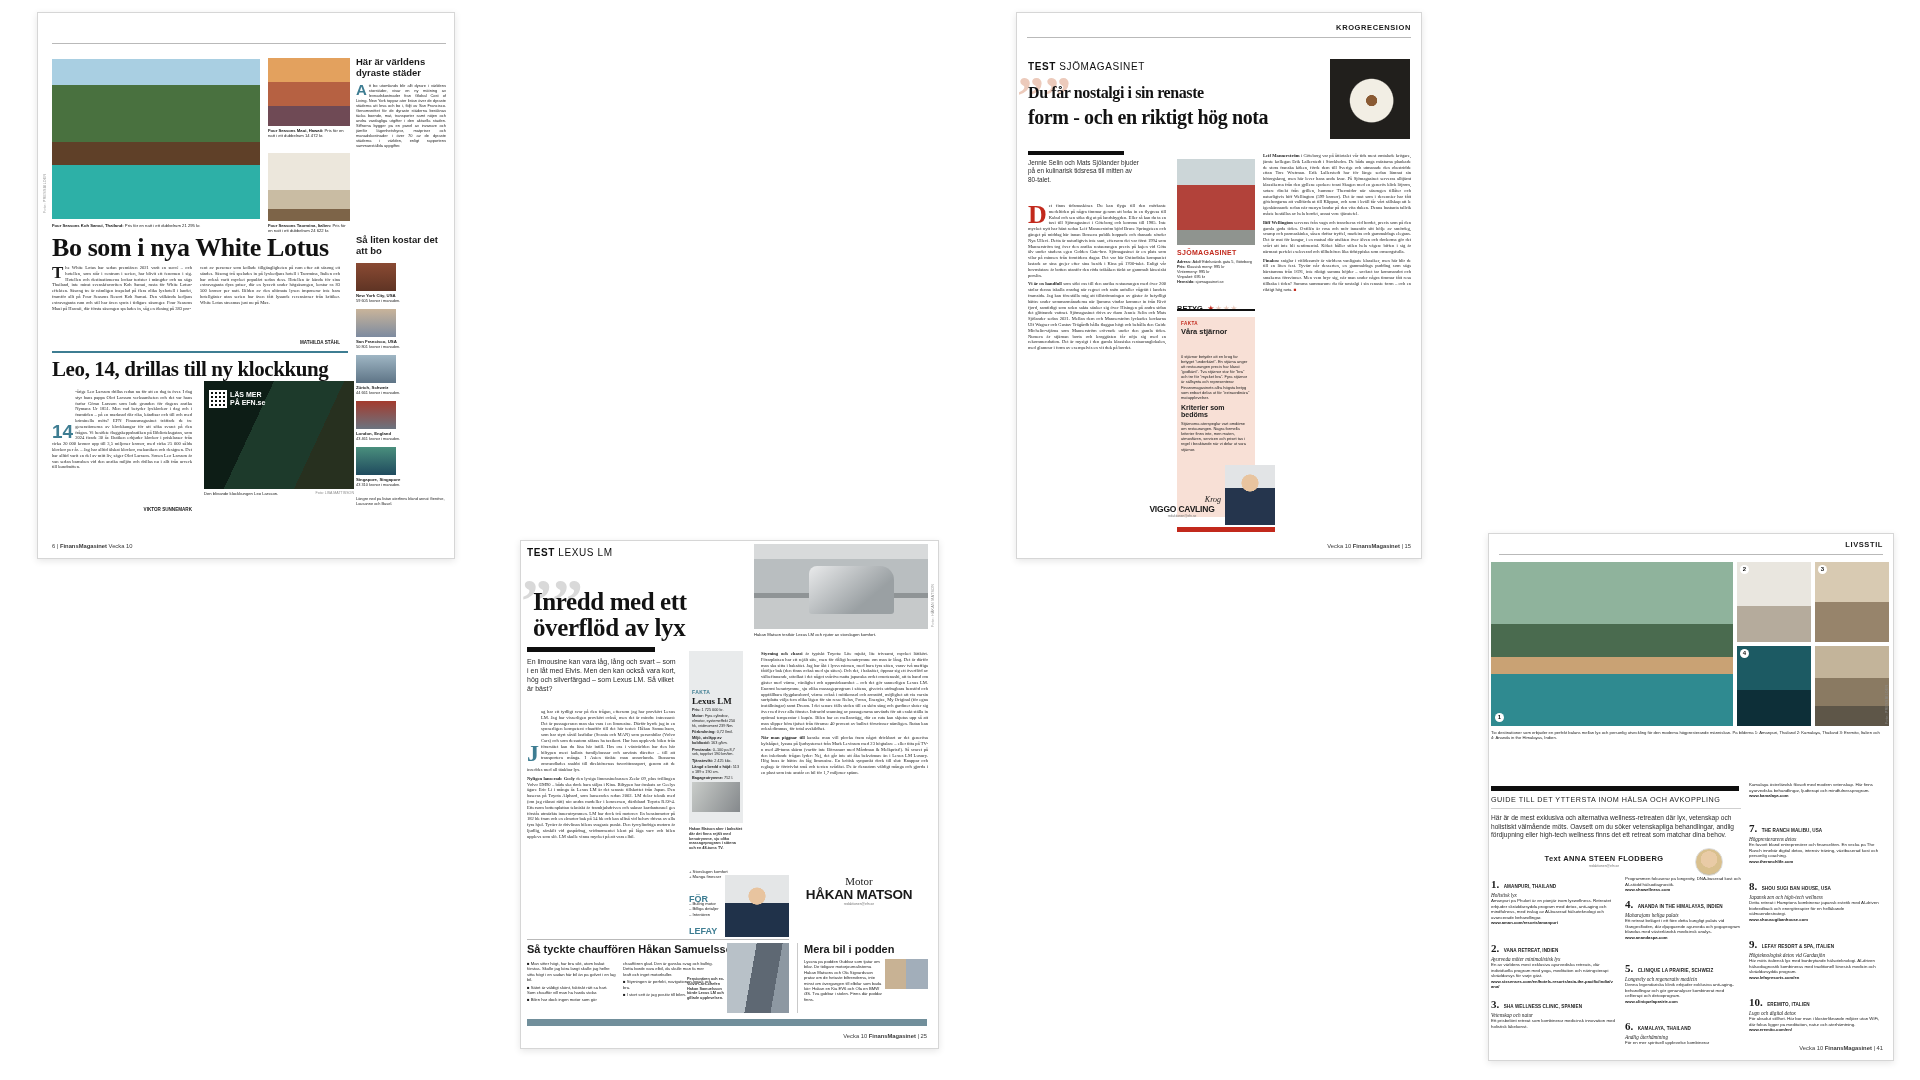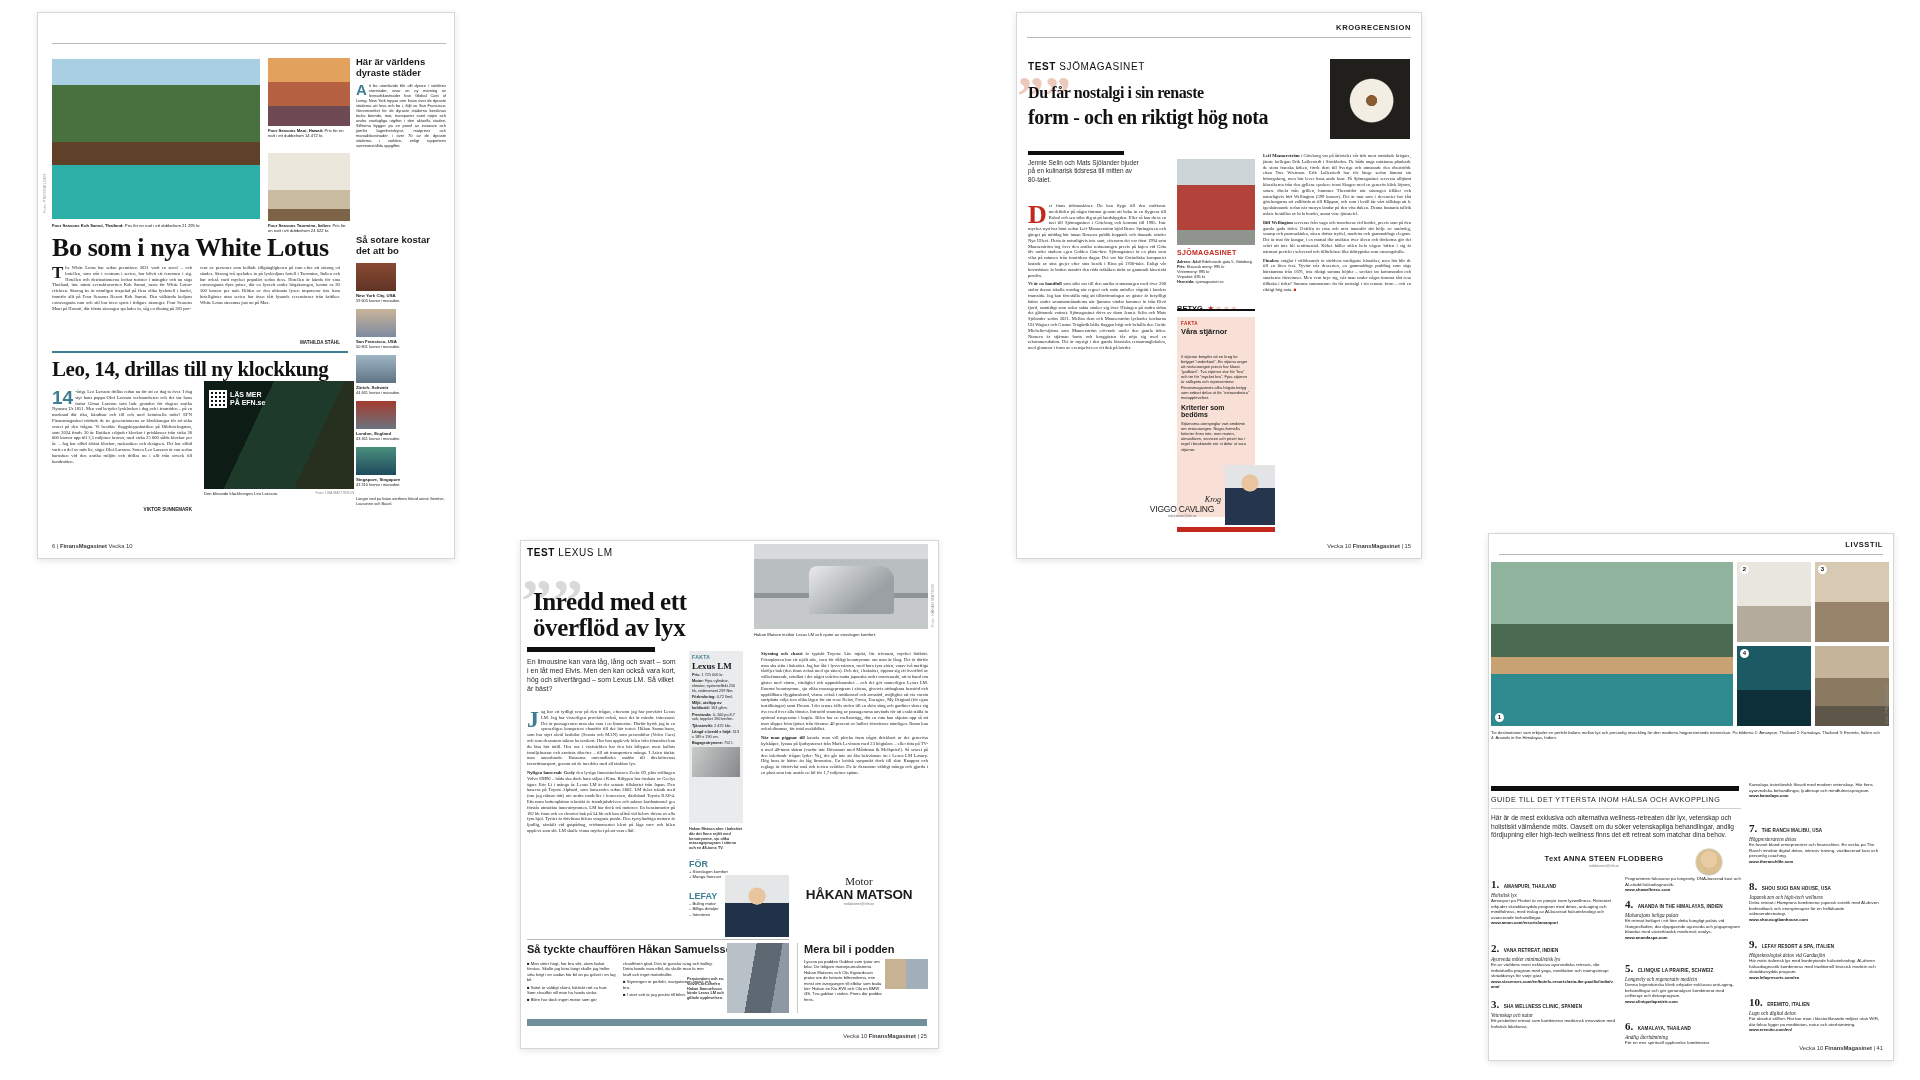--- a/index.html
+++ b/index.html
@@ -19,21 +19,21 @@
   .bar{background:#0e0e0e;}
   .rule{background:#b9b9b9;}
   .vtext{writing-mode:vertical-rl;transform:rotate(180deg);font-size:3.6px;color:#8d8d8d;letter-spacing:.3px;}
   .dc{float:left;font-family:"Liberation Serif",serif;font-weight:700;line-height:.82;margin:1px 2px 0 0;}
   .foot{font-size:5.8px;color:#3a3a3a;}
   .qmark{font-family:"Liberation Serif",serif;font-weight:700;position:absolute;line-height:1;}
   .star{font-size:8px;letter-spacing:.5px;}
   .on{color:#c2291c;} .off{color:#eac9bc;}
   .gbox{background:#e9ebec;}
   .pbox{background:#f8e0d6;}
-  .teal{color:#3e7d92;}
+  .teal{color:#3e7d92;margin-top:35px;}
   .red{color:#c2291c;}
   .sf{font-size:7px;line-height:9px;color:#2b2b2b;}
   .citname{font-weight:700;font-size:4.3px;line-height:5px;}
   .citprice{font-size:3.9px;line-height:4.7px;color:#222;}
   .retnum{font-family:"Liberation Serif",serif;font-weight:700;font-size:11px;}
   .retname{font-weight:700;font-size:4.6px;letter-spacing:.1px;}
   .rettag{font-family:"Liberation Serif",serif;font-style:italic;font-size:5.2px;line-height:6px;}
   .retdesc{font-size:4.4px;line-height:5.5px;text-align:left;color:#222;}
   .returl{font-size:4.2px;font-weight:700;line-height:5.2px;color:#111;word-break:break-all;}
   .fr{font-size:4.2px;line-height:5.4px;color:#222;}
@@ -76,21 +76,21 @@
         <div>LÄS MER</div>
         <div>PÅ EFN.se</div>
       </div>
     </div>
   </div>
   <div class="abs cap" style="left:166px;top:478px;width:100px;">Den blivande klockkungen Leo Larsson.</div>
   <div class="abs" style="left:246px;top:478px;width:70px;font-size:3.6px;color:#8d8d8d;text-align:right;">Foto: LISA MATTISSON</div>
 
   <div class="abs" style="left:318px;top:44px;width:90px;font-size:9.5px;font-weight:700;line-height:10.5px;">Här är världens dyraste städer</div>
   <div class="abs body-t tiny" style="left:318px;top:70px;width:90px;height:146px;overflow:hidden;font-family:'Liberation Sans',sans-serif;"><span class="dc" style="font-size:15px;color:#3e7d92;font-family:'Liberation Sans',sans-serif;">A</span><span>tt bo utomlands blir allt dyrare i världens storstäder, visar en ny mätning av levnadskostnader från Global Cost of Living. New York toppar åter listan över de dyraste städerna att leva och bo i, följt av San Francisco. Genomsnittet för de dyraste städerna beräknas täcka boende, mat, transporter samt nöjen och andra vardagliga utgifter i den aktuella staden. Siffrorna bygger på en panel av invånare och jämför lägenhetshyror, matpriser och månadskostnader i över 70 av de dyraste städerna i världen, enligt rapportens sammanställda uppgifter.</span></div>
-  <div class="abs" style="left:318px;top:222px;width:90px;font-size:9.5px;font-weight:700;line-height:10.5px;">Så sotare kostar det att bo</div>
+  <div class="abs" style="left:318px;top:222px;width:90px;font-size:9.5px;font-weight:700;line-height:10.5px;">Så liten kostar det att bo</div>
 
   <div class="ph" style="left:318px;top:250px;width:40px;height:28px;background:linear-gradient(#8a4a33,#5f3424);"></div>
   <div class="abs citname" style="left:318px;top:280px;width:90px;">New York City, USA</div>
   <div class="abs citprice" style="left:318px;top:286px;width:90px;">59 605 kronor i månaden.</div>
 
   <div class="ph" style="left:318px;top:296px;width:40px;height:28px;background:linear-gradient(#c9b49a,#7d8ba0);"></div>
   <div class="abs citname" style="left:318px;top:326px;width:90px;">San Francisco, USA</div>
   <div class="abs citprice" style="left:318px;top:332px;width:90px;">50 801 kronor i månaden.</div>
 
   <div class="ph" style="left:318px;top:342px;width:40px;height:28px;background:linear-gradient(#9fb6c4,#5e7486);"></div>
@@ -232,21 +232,21 @@
 
   <div class="abs pbox" style="left:160px;top:304px;width:78px;height:200px;padding:4px;box-sizing:border-box;">
     <div class="red" style="font-size:4.6px;font-weight:700;letter-spacing:.4px;">FAKTA</div>
     <div style="font-size:7.5px;font-weight:700;margin:1px 0 18px;">Våra stjärnor</div>
     <div style="font-size:4px;line-height:5.1px;">0 stjärnor betyder att en krog får betyget ”underkänt”. En stjärna anger att restaurangen precis har klarat ”godkänt”. Två stjärnor står för ”bra” och tre för ”mycket bra”. Fyra stjärnor är sällsynta och representerar Finansmagasinets allra högsta betyg som enbart delas ut för ”extraordinära” matupplevelser.</div>
     <div style="font-size:7px;font-weight:700;width:44px;margin:4px 0 2px;line-height:7.6px;">Kriterier som bedöms</div>
     <div style="font-size:4px;line-height:5.1px;">Stjärnorna återspeglar vårt omdöme om restaurangen. Några formella kriterier finns inte, men maten, atmosfären, servicen och priset tas i regel i beaktande när vi delar ut våra stjärnor.</div>
   </div>
   <div class="abs" style="left:126px;top:482px;width:78px;text-align:center;">
     <div class="serif" style="font-size:8px;font-style:italic;text-align:right;">Krog</div>
-    <div style="font-size:8.5px;font-weight:400;letter-spacing:-.2px;">VIGGO CAVLING</div>
+    <div style="font-size:8.5px;font-weight:700;letter-spacing:-.2px;">VIGGO CAVLING</div>
     <div style="font-size:3.2px;color:#777;">redaktionen@efn.se</div>
   </div>
   <div class="ph" style="left:208px;top:452px;width:50px;height:60px;background:radial-gradient(circle at 50% 30%,#e8c49f 0 17%,transparent 18%),linear-gradient(#e2e4e6 0 38%,#25354d 38%);"></div>
   <div class="abs" style="left:160px;top:514px;width:98px;height:5px;background:#c2291c;"></div>
 
   <div class="abs body-t" style="left:246px;top:140px;width:148px;height:372px;overflow:hidden;">
     <p><b>Leif Mannerström</b><span> i Göteborg var på åttiotalet vår tids mest omtalade krögare, jämte kollegan Erik Lallerstedt i Stockholm. De båda unga mästarna plankade de stora franska köken, förde dem till Sverige och utmanade den obestridde ettan Tore Wretman. Erik Lallerstedt har för länge sedan lämnat sin hötorgskrog, men här lever hans anda kvar. På Sjömagasinet serveras alltjämt klassikerna från den gyllene epoken: toast Skagen med en generös klick löjrom, sotare direkt från grillen, hummer Thermidor när säsongen tillåter och naturligtvis biff Wellington (599 kronor). Det är mat som i decennier har fått göteborgarna att vallfärda ut till Klippan, och som i kväll får vårt sällskap att le igenkännande redan när menyn landar på den vita duken. Denna bastanta tallrik måste beställas av hela bordet, annat vore tjänstefel.</span></p>
     <p><b>Biff Wellington</b><span> serveras från vagn och trancheras vid bordet, precis som på den gamla goda tiden. Oxfilén är rosa och mör innanför sitt hölje av smördeg, svamp och parmaskinka, såsen doftar tryffel, madeira och gammaldags elegans. Det är mat för kungar, i en matsal där utsikten över älven och dockorna gör det svårt att inte bli sentimental. Köket håller stilen hela vägen: biffen i sig är närmast perfekt exekverad och tillbehören lika tidstypiska som omsorgsfulla.</span></p>
     <p><b>Finalen:</b><span> sniglar i vitlökssmör är världens vanligaste klassiker, men här blir de till en liten fest. Tyvärr når desserten, en gammaldags pudding som sägs härstamma från 1691, inte riktigt samma höjder – sockret tar kommandot och smakerna försvinner. Men vem bryr sig, när man under några timmar fått resa tillbaka i tiden? Summa summarum: du får nostalgi i sin renaste form – och en riktigt hög nota.</span> <span class="red">■</span></p>
   </div>

